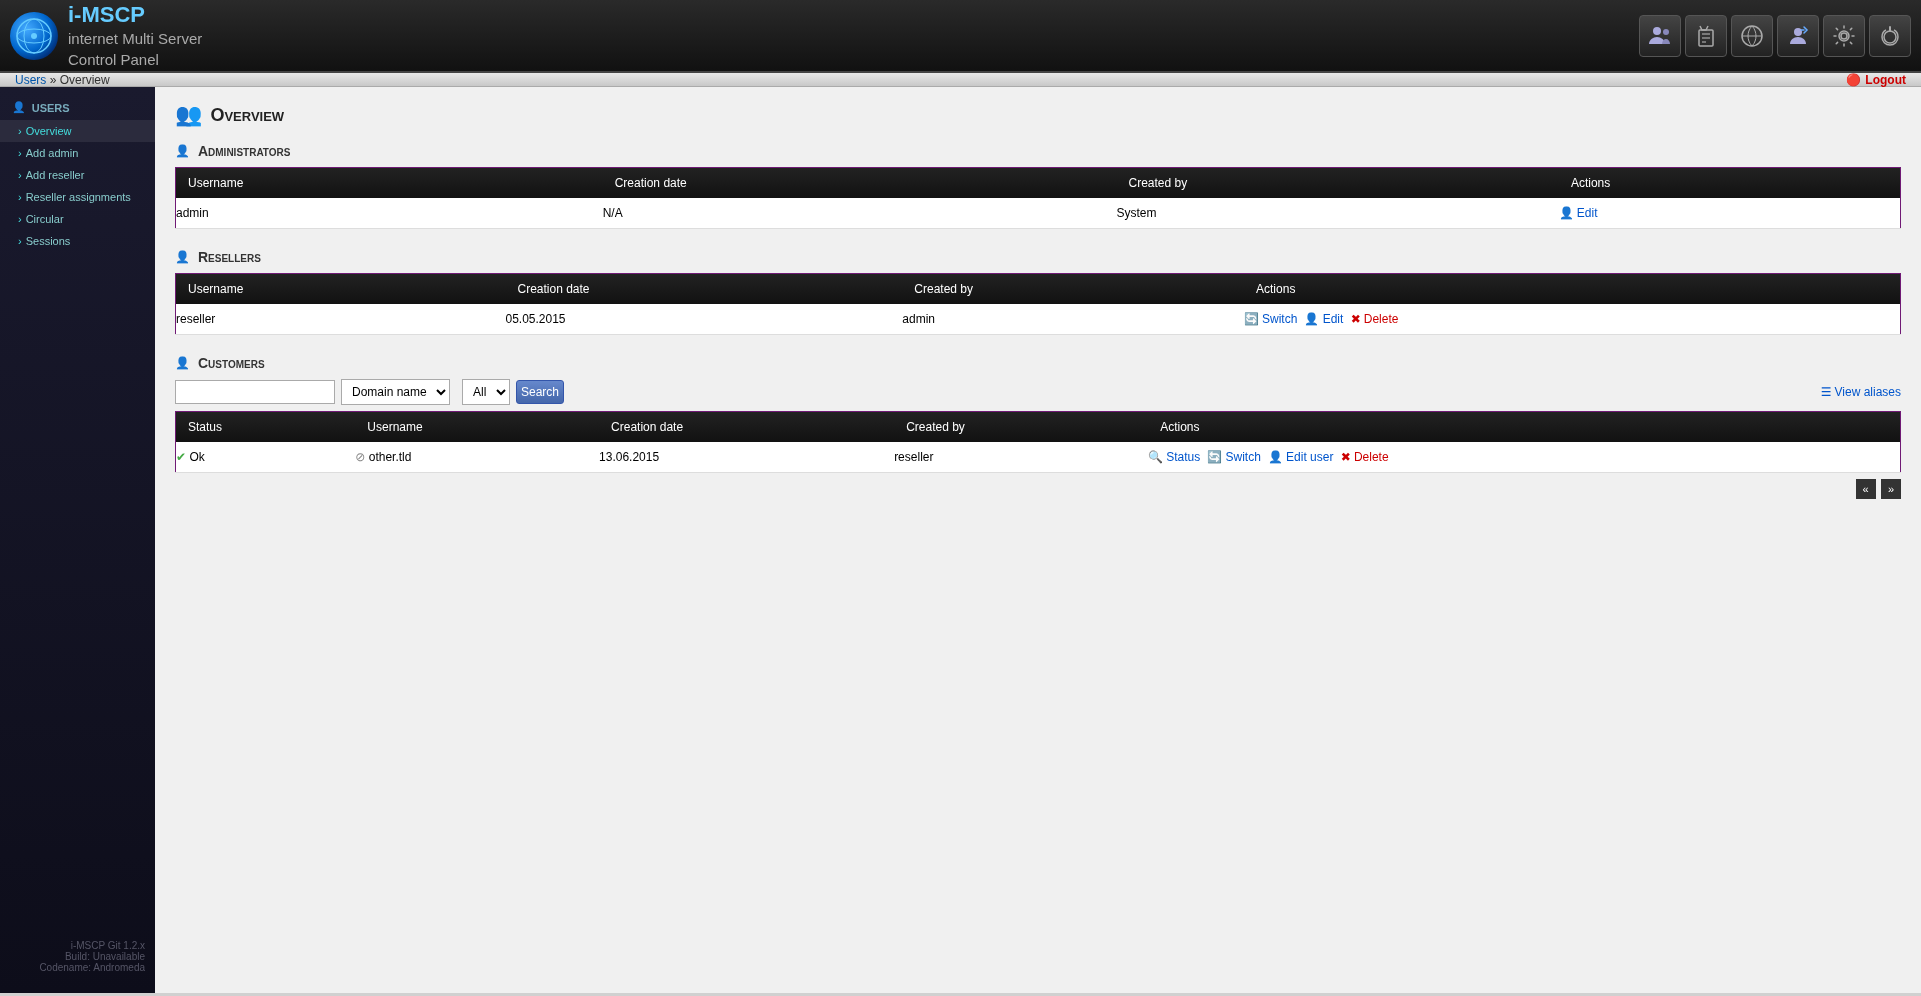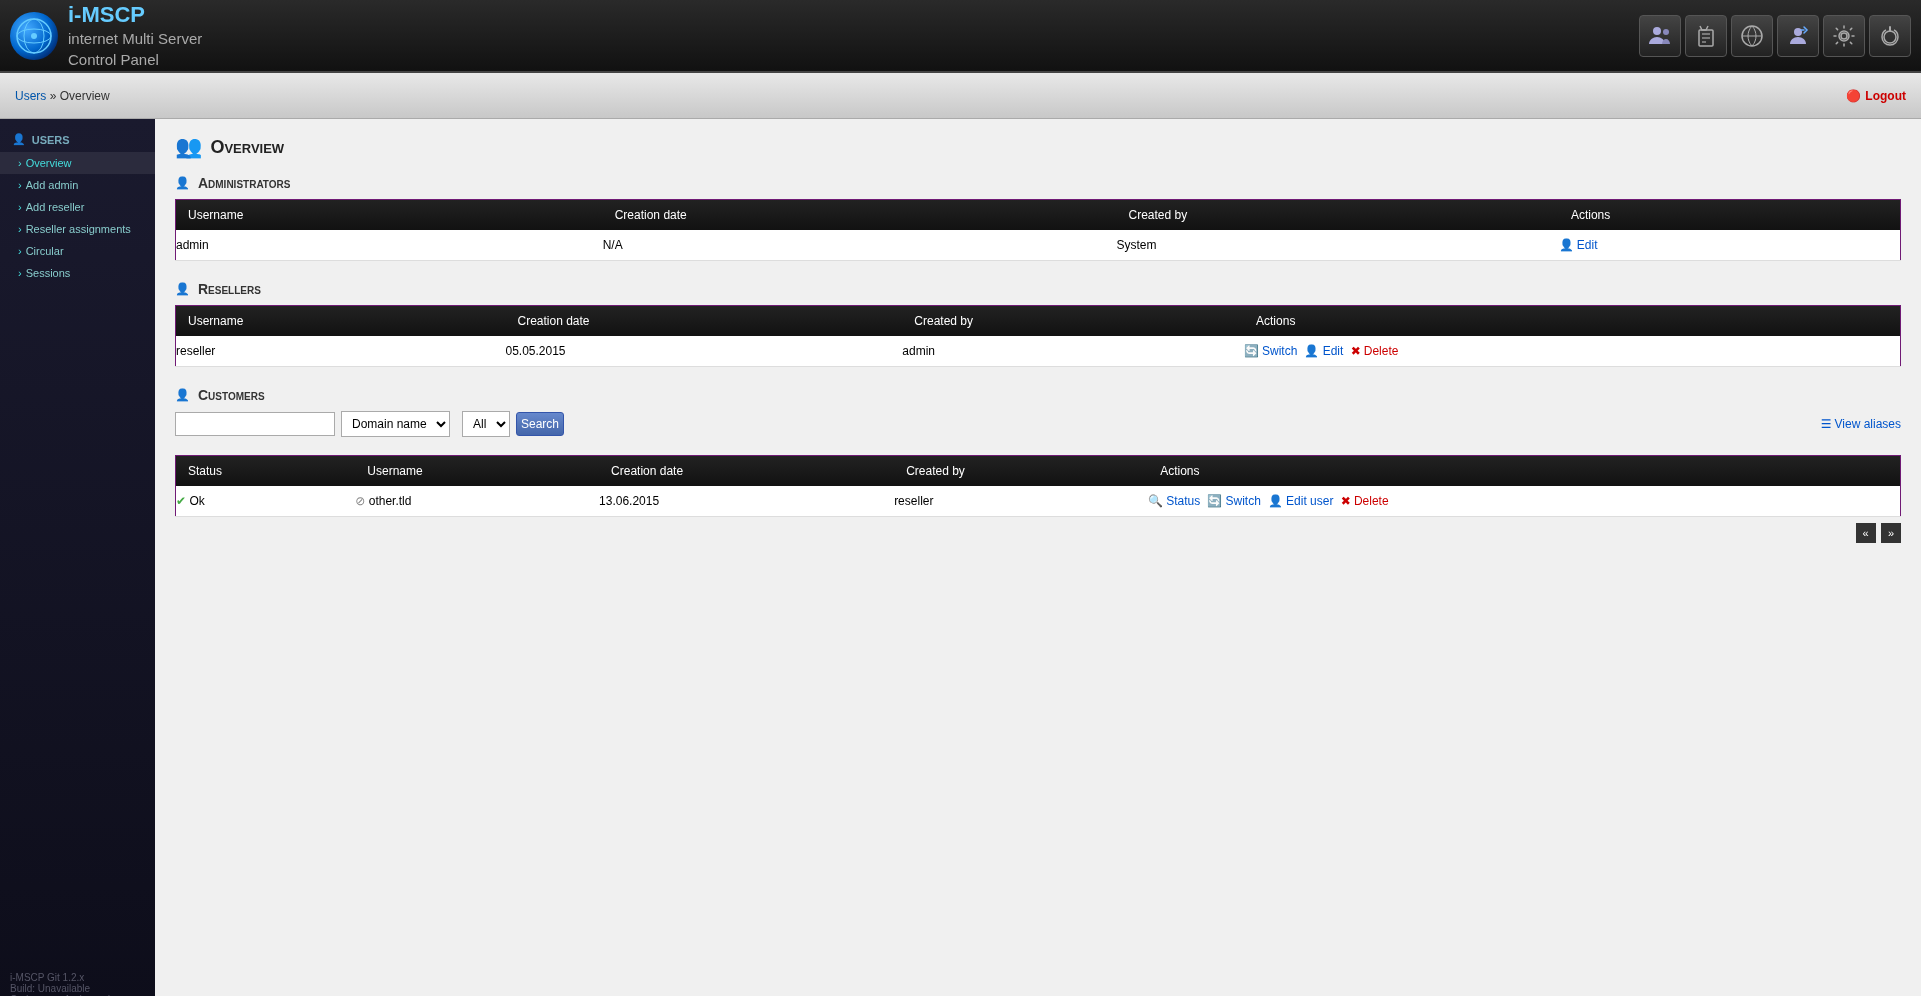--- a/index.html
+++ b/index.html
@@ -37,21 +37,21 @@
       border: 1px solid #555;
       border-radius: 4px;
       display: flex; align-items: center; justify-content: center;
       cursor: pointer;
       color: white; font-size: 18px;
     }
 
     
     .breadcrumb-bar {
       background: linear-gradient(to bottom, #e8e8e8, #c8c8c8);
-      height: 46px;
+      height: 14px;
       display: flex;
       align-items: center;
       justify-content: space-between;
       padding: 0 15px;
       border-bottom: 1px solid #aaa;
     }
     .breadcrumb { font-size: 12px; color: #333; }
     .breadcrumb a { color: #0055aa; text-decoration: none; }
     .logout-btn {
       background: none; border: none; cursor: pointer;
@@ -84,21 +84,21 @@
       cursor: pointer;
       font-size: 11px;
       display: flex; align-items: center; gap: 4px;
     }
     .sidebar-item.active { color: #4dd; background: rgba(255,255,255,0.08); }
     .sidebar-item::before { content: "›"; color: #4dd; }
     .sidebar-footer {
       position: absolute;
       bottom: 10px;
       left: 0; width: 155px;
-      text-align: left;
+      text-align: right;
       color: #556; font-size: 10px;
       padding: 10px;
     }
 
     
     .content {
       flex: 1;
       background: #f0f0f0;
       padding: 15px 20px;
       overflow: auto;
@@ -157,21 +157,21 @@
       cursor: pointer; font-size: 12px;
       display: inline-flex; align-items: center; gap: 3px;
       margin-right: 4px;
     }
     .action-link.delete { color: #cc0000; }
     .action-link.switch { color: #0055cc; }
 
     
     .search-bar {
       display: flex; align-items: center; gap: 6px;
-      margin-bottom: 18px;
+      margin-bottom: 6px;
     }
     .search-input {
       padding: 4px 6px;
       border: 1px solid #aaa;
       font-size: 12px;
       width: 160px;
     }
     .search-select {
       padding: 4px 6px;
       border: 1px solid #aaa;

